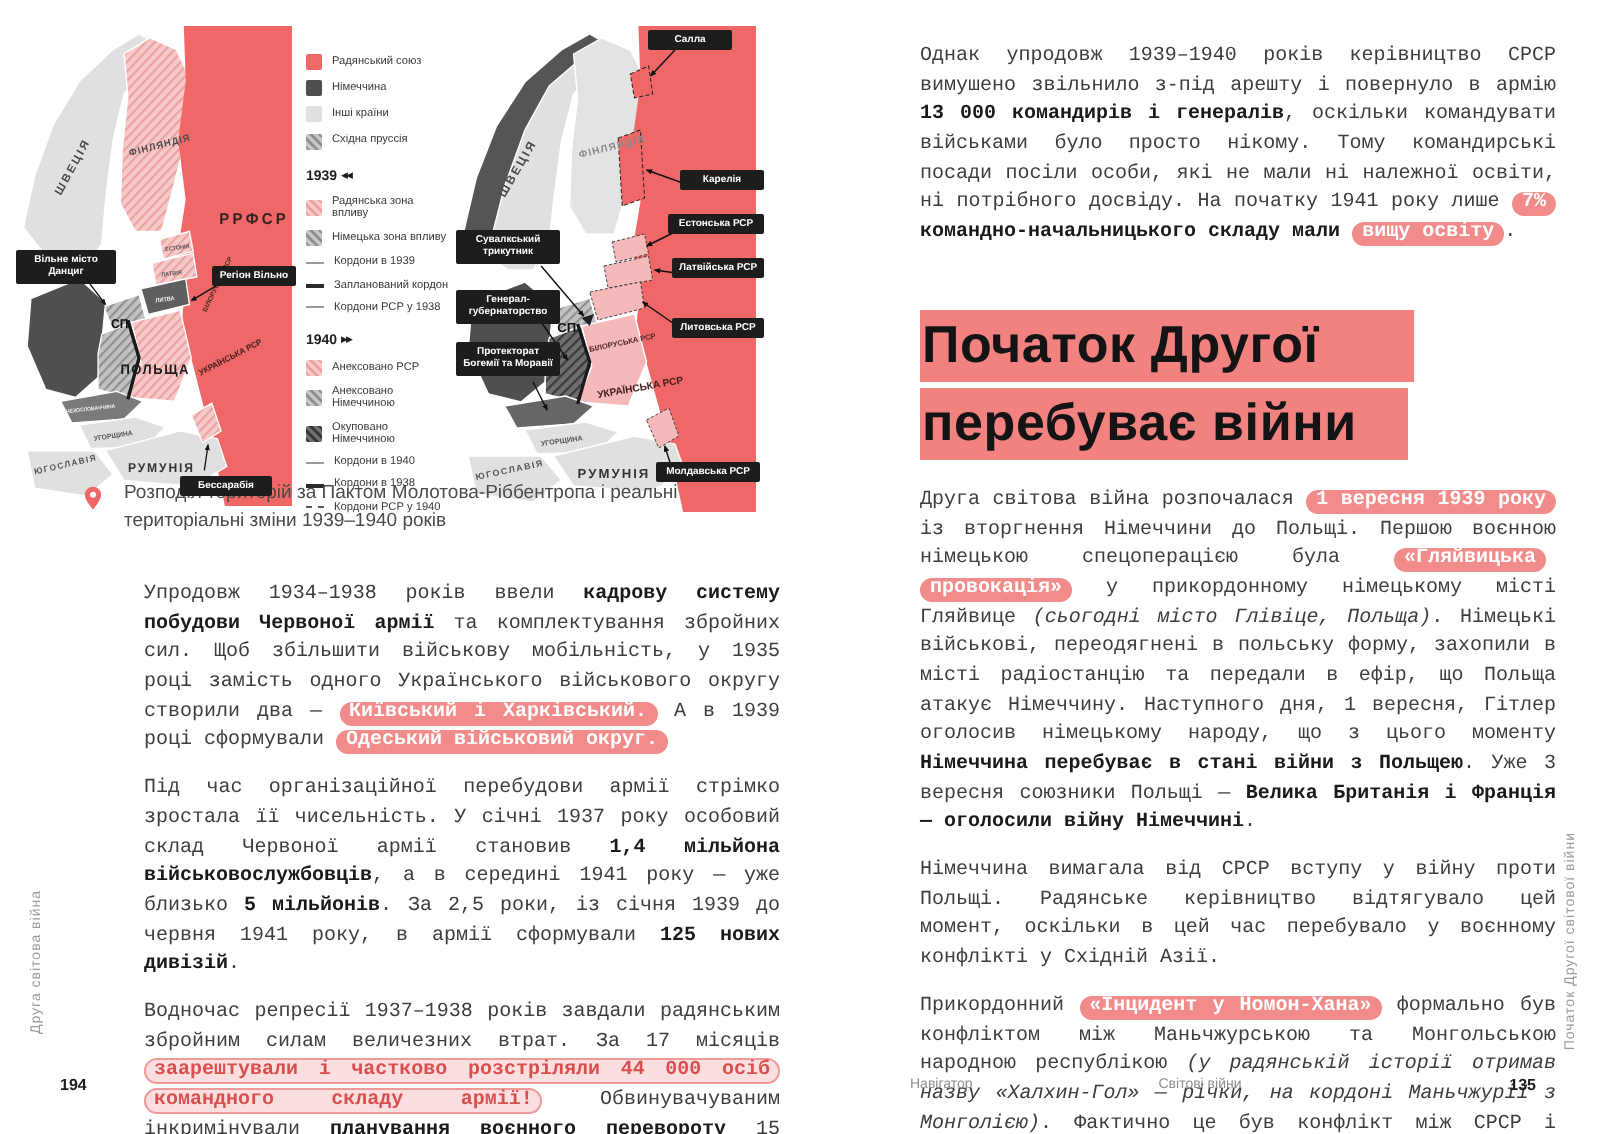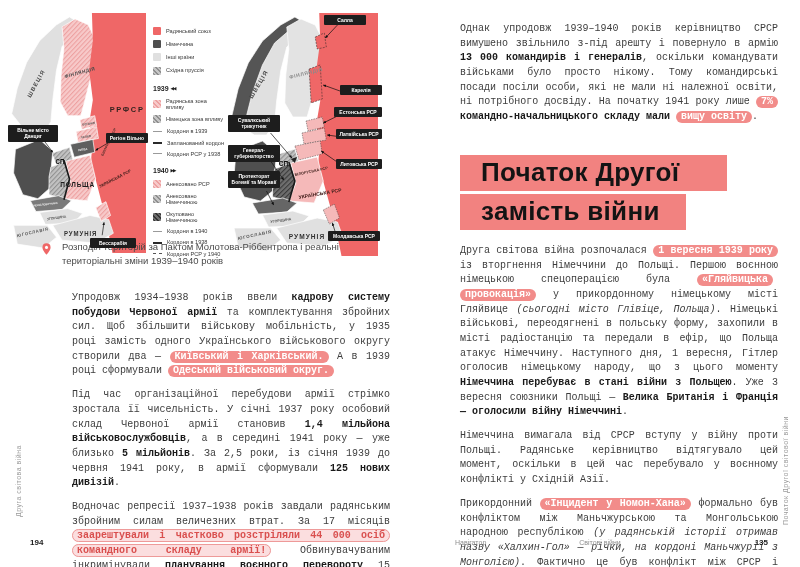--- a/index.html
+++ b/index.html
@@ -49,21 +49,21 @@
   .i{font-style:italic;}
   .hl{background:#f28c8a;color:#fff;font-weight:700;padding:0 5px 1px;border-radius:9px;
       box-decoration-break:clone;-webkit-box-decoration-break:clone;}
   .hlo{color:#d94f4e;font-weight:700;background:#fbdedf;border:1px solid #ee9a99;
        padding:0 4px;border-radius:9px;box-decoration-break:clone;margin-top:44px;-webkit-box-decoration-break:clone;}
 
   
   .bighead{margin:30px 0 14px;}
   .bighead .hline{margin-bottom:3px;}
   .bighead span{display:inline-block;background:#f28280;color:#141414;font-size:26px;
-       font-weight:800;letter-spacing:.3px;padding:2px 8px 3px 21px;}
+       font-weight:800;letter-spacing:.3px;padding:2px 8px 3px 1px;}
   .bighead .hline:nth-child(1) span{padding-right:48px;}
   .bighead .hline:nth-child(2) span{padding-right:26px;}
 
   
   .vlabel{position:absolute;writing-mode:vertical-rl;transform:rotate(180deg);
           font-size:7px;color:#9a9a9a;letter-spacing:.5px;}
   .vlabel-left{left:15px;bottom:50px;}
   .vlabel-right{right:11px;bottom:42px;}
   .pnum{position:absolute;bottom:20px;font-size:8px;font-weight:700;color:#1d1d1d;}
   .pnum-left{left:30px;}
@@ -299,21 +299,21 @@
   <div class="vlabel vlabel-left">Друга світова війна</div>
   <div class="pnum pnum-left">194</div>
 </div>
 
 <div class="page page-right">
   <div class="col col-right">
     <p><span>Однак упродовж 1939–1940 років керівництво СРСР вимушено звільнило з-під арешту і повернуло в армію </span><span class="b">13 000 командирів і генералів</span><span>, оскільки командувати військами було просто нікому. Тому командирські посади посіли особи, які не мали ні належної освіти, ні потрібного досвіду. На початку 1941 року лише </span><span class="hl">7%</span><span> </span><span class="b">командно-начальницького складу мали</span><span> </span><span class="hl">вищу освіту</span><span>.</span></p>
 
     <div class="bighead">
       <div class="hline"><span>Початок Другої</span></div>
-      <div class="hline"><span>замість війни</span></div>
+      <div class="hline"><span>перебуває війни</span></div>
     </div>
 
     <p><span>Друга світова війна розпочалася </span><span class="hl">1 вересня 1939 року</span><span> із вторгнення Німеччини до Польщі. Першою воєнною німецькою спецоперацією була </span><span class="hl">«Гляйвицька провокація»</span><span> у прикордонному німецькому місті Гляйвице </span><span class="i">(сьогодні місто Глівіце, Польща)</span><span>. Німецькі військові, переодягнені в польську форму, захопили в місті радіостанцію та передали в ефір, що Польща атакує Німеччину. Наступного дня, 1 вересня, Гітлер оголосив німецькому народу, що з цього моменту </span><span class="b">Німеччина перебуває в стані війни з Польщею</span><span>. Уже 3 вересня союзники Польщі — </span><span class="b">Велика Британія і Франція — оголосили війну Німеччині</span><span>.</span></p>
     <p><span>Німеччина вимагала від СРСР вступу у війну проти Польщі. Радянське керівництво відтягувало цей момент, оскільки в цей час перебувало у воєнному конфлікті у Східній Азії.</span></p>
     <p><span>Прикордонний </span><span class="hl">«Інцидент у Номон-Хана»</span><span> формально був конфліктом між Маньчжурською та Монгольською народною республікою </span><span class="i">(у радянській історії отримав назву «Халхин-Гол» — річки, на кордоні Маньчжурії з Монголією)</span><span>. Фактично це був конфлікт між СРСР і Японією. Японські історики висвітлюють його як окрему війну. У ній Японія зазнала поразки та переорієнтувала свою увагу в бік Тихого океану. Через два з половиною роки це призвело до нападу на американську морську базу Перл-Гарбор.</span></p>
     <p><span class="b">Перемир'я між СРСР і Японією</span><span> уклали 15 вересня 1939 року. А вже вночі 17 вересня Червона армія перейшла західний кордон, річку Збруч. Для вторгнення у Польську державу було сформовано </span></p>
   </div>
 
   <div class="vlabel vlabel-right">Початок Другої світової війни</div>
   <div class="runfoot rf-left">Навігатор</div>

